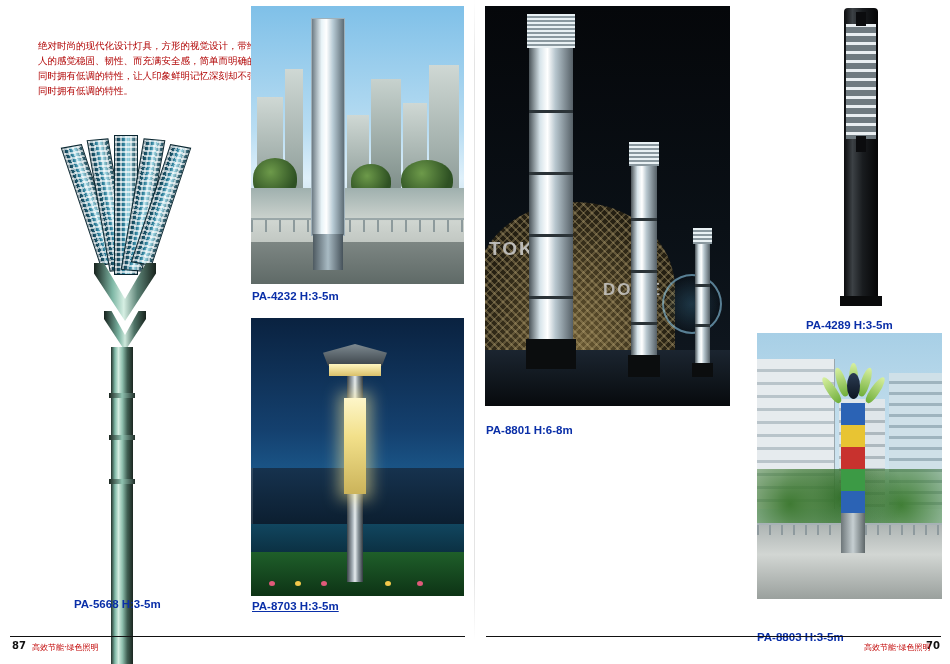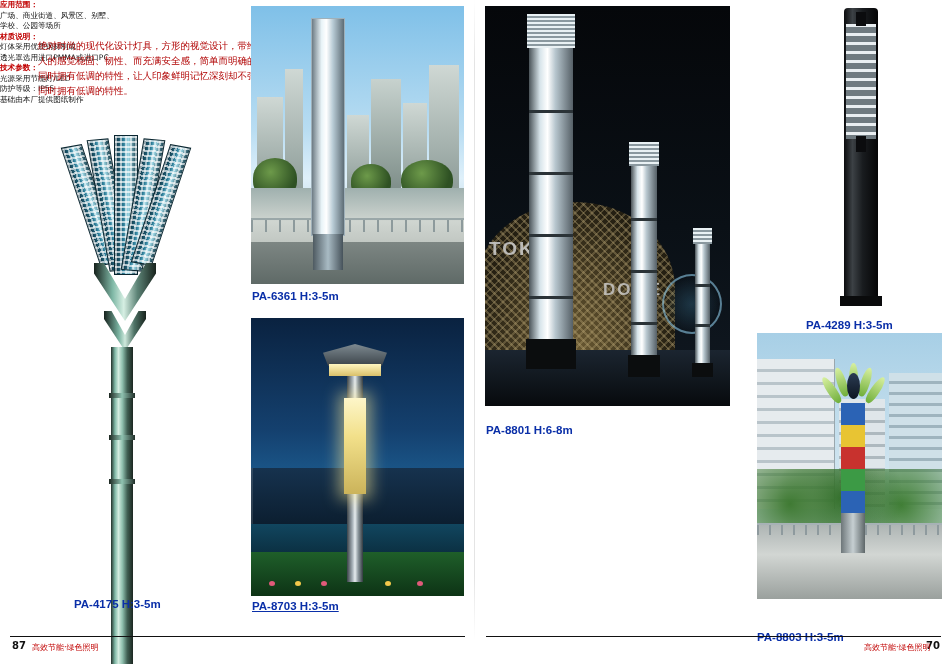--- a/index.html
+++ b/index.html
@@ -304,42 +304,42 @@
                 background: linear-gradient(to right,#16211c,#79b2a0 35%,#cfe9dd 50%,#4e7366 72%,#18231d);
                 clip-path: polygon(0 0, 18% 0, 50% 60%, 82% 0, 100% 0, 100% 20%, 50% 100%, 0 20%);"></div>
 
     <div class="abs" style="left:33px; top:212px; width:22px; height:330px;
                 background: linear-gradient(to right,#22302a,#7fb8a6 18%,#d3ece0 34%,#8fbfae 52%,#416054 74%,#1b2620);"></div>
     <div class="band" style="top:258px;"></div>
     <div class="band" style="top:300px;"></div>
     <div class="band" style="top:344px;"></div>
 
   </div>
-  <div class="cap abs" style="left:74px; top:598px;">PA-4175 H:3-5m</div>
+  <div class="cap abs" style="left:74px; top:598px;">PA-5668 H:3-5m</div>
 
   <div id="ph8702" class="photo">
     <div class="sky"></div>
     <div class="bldg" style="left:6px;  width:26px; height:92px;"></div>
     <div class="bldg" style="left:34px; width:18px; height:120px;"></div>
     <div class="bldg" style="left:96px; width:22px; height:74px;"></div>
     <div class="bldg" style="left:120px;width:30px; height:110px; background:linear-gradient(to bottom,#c7d2ce,#7f8f8a);"></div>
     <div class="bldg" style="left:152px;width:24px; height:86px;"></div>
     <div class="bldg" style="left:178px;width:30px; height:124px;"></div>
     <div class="tree" style="left:2px;  width:44px; height:40px;"></div>
     <div class="tree" style="left:100px;width:40px; height:34px;"></div>
     <div class="tree" style="left:150px;width:52px; height:38px;"></div>
     <div class="ground"></div>
     <div class="road"></div>
     <div class="abs" style="left:0; right:0; bottom:52px; height:14px;
                 background: repeating-linear-gradient(to right, #8d9a9c 0 2px, rgba(0,0,0,0) 2px 14px);
                 border-top:2px solid #9aa7a8;"></div>
     <div class="pole-body"></div>
     <div class="pole-base"></div>
   </div>
-  <div class="cap abs" style="left:252px; top:290px;">PA-6361 H:3-5m</div>
+  <div class="cap abs" style="left:252px; top:290px;">PA-4232 H:3-5m</div>
 
   <div id="ph8703" class="photo">
     <div class="sky"></div>
     <div class="skyline"></div>
     <div class="water"></div>
     <div class="lawn"></div>
     <div class="flower" style="left:18px;  background:#e05a7a;"></div>
     <div class="flower" style="left:44px;  background:#f2c84b;"></div>
     <div class="flower" style="left:70px;  background:#e05a7a;"></div>
     <div class="flower" style="left:134px; background:#f2c84b;"></div>
@@ -378,32 +378,20 @@
 
     <div class="pole8801" style="left:210px; top:238px; width:15px; height:132px;">
       <div class="cap" style="top:-16px; height:16px;"></div>
       <div class="seg" style="top:40px;"></div>
       <div class="seg" style="top:80px;"></div>
       <div class="base" style="height:14px;"></div>
     </div>
   </div>
   <div class="cap abs" style="left:486px; top:424px;">PA-8801 H:6-8m</div>
 
-  <div id="specs">
-    <div class="hdr">应用范围：</div>
-    <div class="ln">广场、商业街道、风景区、别墅、</div>
-    <div class="ln">学校、公园等场所</div>
-    <div class="hdr">材质说明：</div>
-    <div class="ln">灯体采用优质钢材制成</div>
-    <div class="ln">透光罩选用进口PMMA或进口PC</div>
-    <div class="hdr">技术参数：</div>
-    <div class="ln">光源采用节能灯/LED</div>
-    <div class="ln">防护等级：IP55</div>
-    <div class="ln">基础由本厂提供图纸制作</div>
-  </div>
 
   <div id="p8802" class="abs">
     <div class="body"></div>
     <div class="lens"></div>
     <div class="slot" style="top:4px; height:14px;"></div>
     <div class="slot" style="top:128px; height:16px;"></div>
     <div class="abs" style="left:34px; top:288px; width:42px; height:10px; background:#0a0b0c;"></div>
   </div>
   <div class="cap abs" style="left:806px; top:319px;">PA-4289 H:3-5m</div>
 

